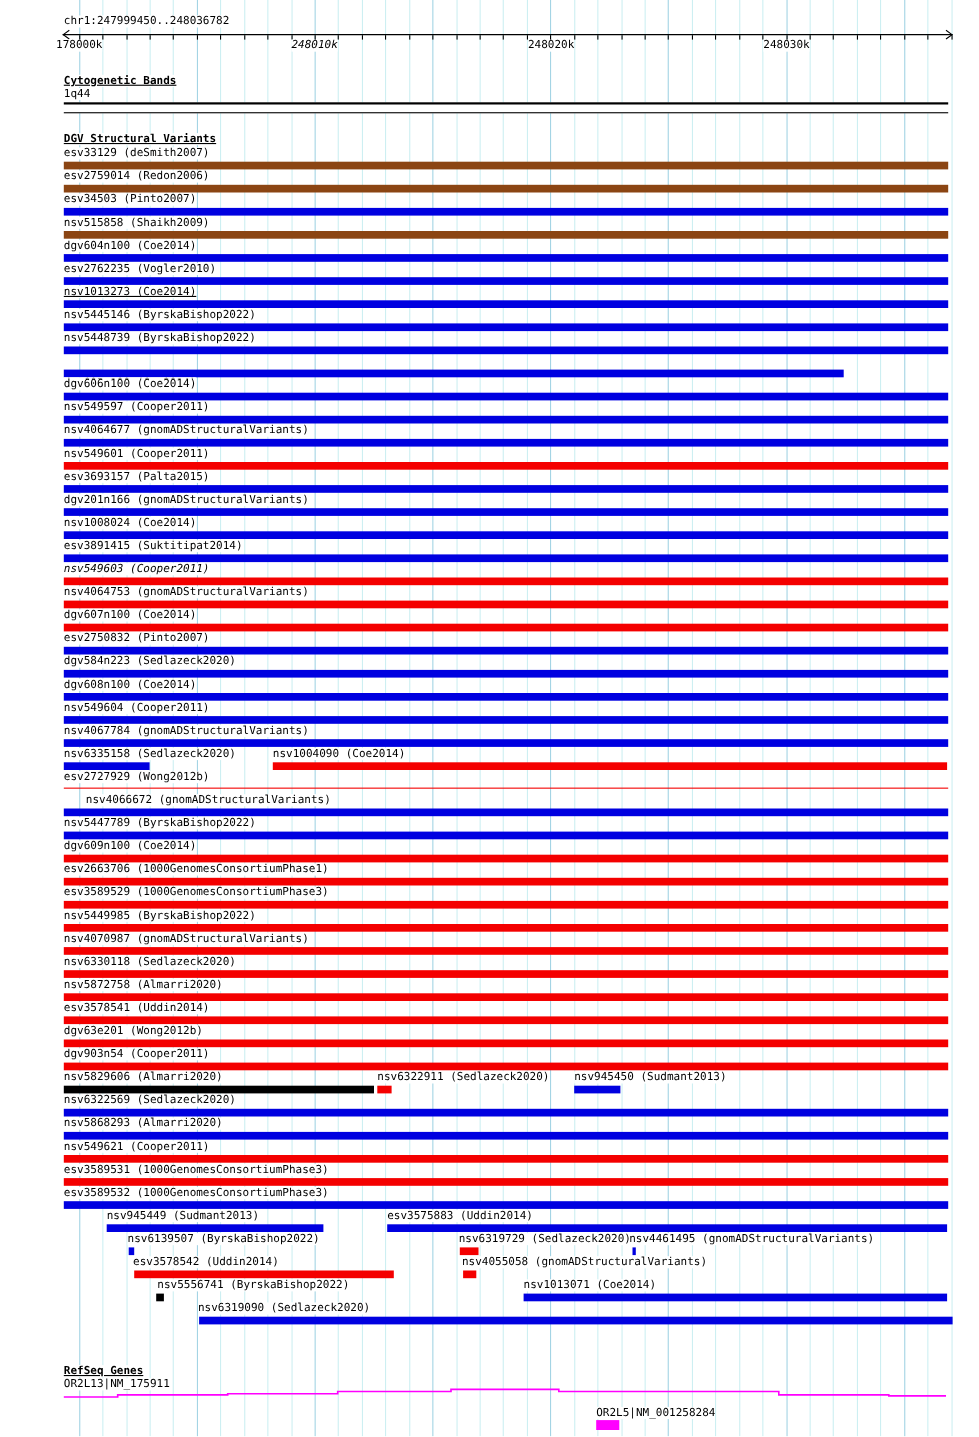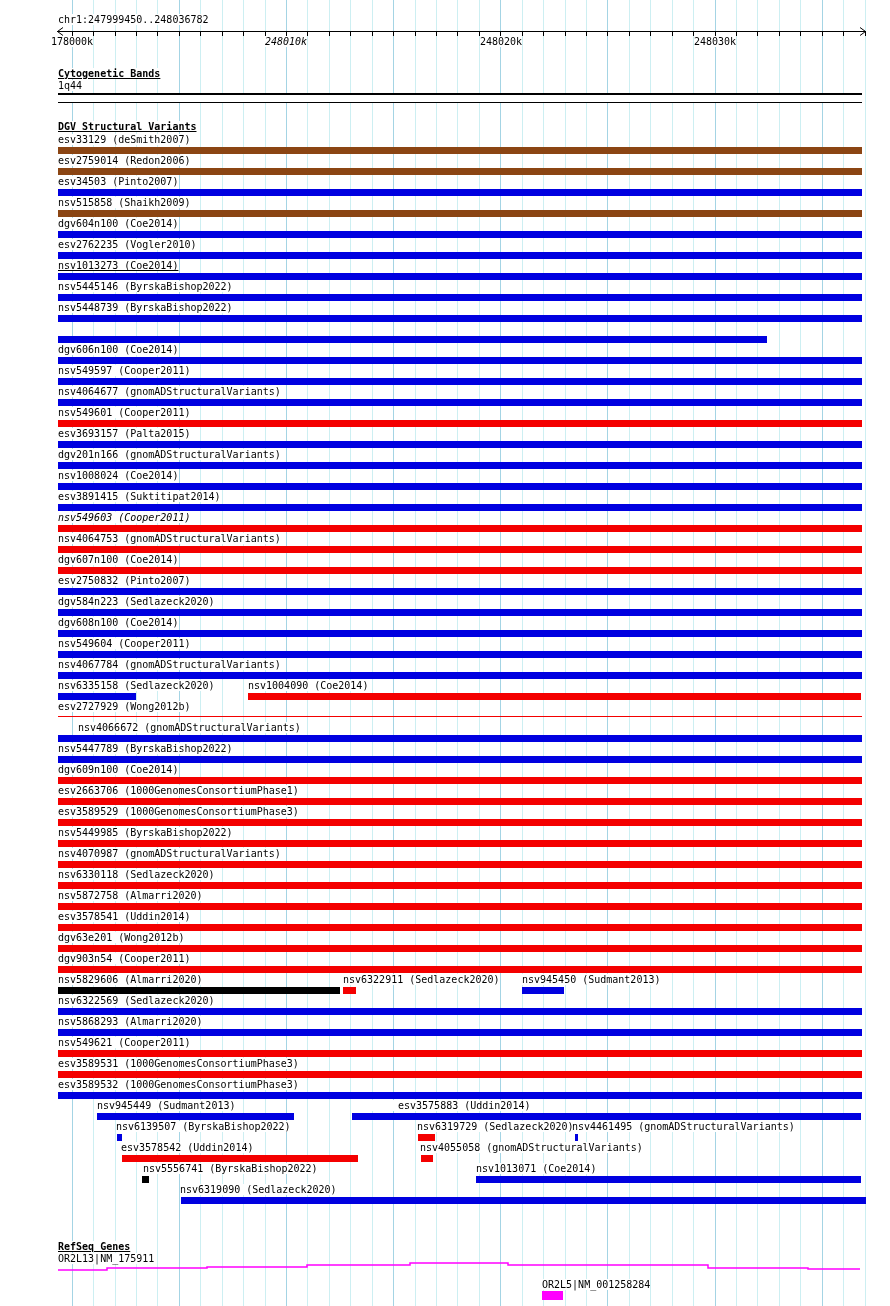--- a/index.html
+++ b/index.html
@@ -225,21 +225,21 @@
         <div class="lbl" style="left: 58px; top: 1058px;">esv3589531 (1000GenomesConsortiumPhase3)</div>
         <div class="bar" style="left: 58px; top: 1071px; width: 804px; height: 7px; background: rgb(244, 0, 0);"></div>
       </div>
       <div style="">
         <div class="lbl" style="left: 58px; top: 1079px;">esv3589532 (1000GenomesConsortiumPhase3)</div>
         <div class="bar" style="left: 58px; top: 1092px; width: 804px; height: 7px; background: rgb(0, 0, 224);"></div>
       </div>
       <div style="">
         <div class="lbl" style="left: 97px; top: 1100px;">nsv945449 (Sudmant2013)</div>
         <div class="bar" style="left: 97px; top: 1113px; width: 197px; height: 7px; background: rgb(0, 0, 224);"></div>
-        <div class="lbl" style="left: 352px; top: 1100px; padding-left: 46px;">esv3575883 (Uddin2014)</div>
+        <div class="lbl" style="left: 352px; top: 1100px;">esv3575883 (Uddin2014)</div>
         <div class="bar" style="left: 352px; top: 1113px; width: 509px; height: 7px; background: rgb(0, 0, 224);"></div>
       </div>
       <div style="">
         <div class="lbl" style="left: 116px; top: 1121px;">nsv6139507 (ByrskaBishop2022)</div>
         <div class="bar" style="left: 117px; top: 1134px; width: 5px; height: 7px; background: rgb(0, 0, 224);"></div>
         <div class="lbl" style="left: 417px; top: 1121px;">nsv6319729 (Sedlazeck2020)</div>
         <div class="bar" style="left: 418px; top: 1134px; width: 17px; height: 7px; background: rgb(244, 0, 0);"></div>
         <div class="lbl" style="left: 572px; top: 1121px; text-align: right;">nsv4461495 (gnomADStructuralVariants)</div>
         <div class="bar" style="left: 575px; top: 1134px; width: 3px; height: 7px; background: rgb(0, 0, 224);"></div>
       </div>

